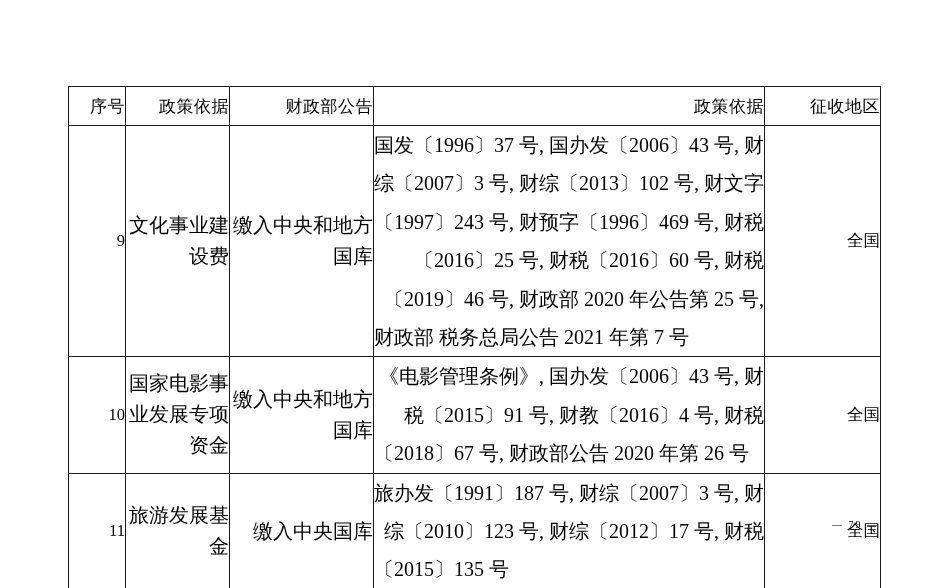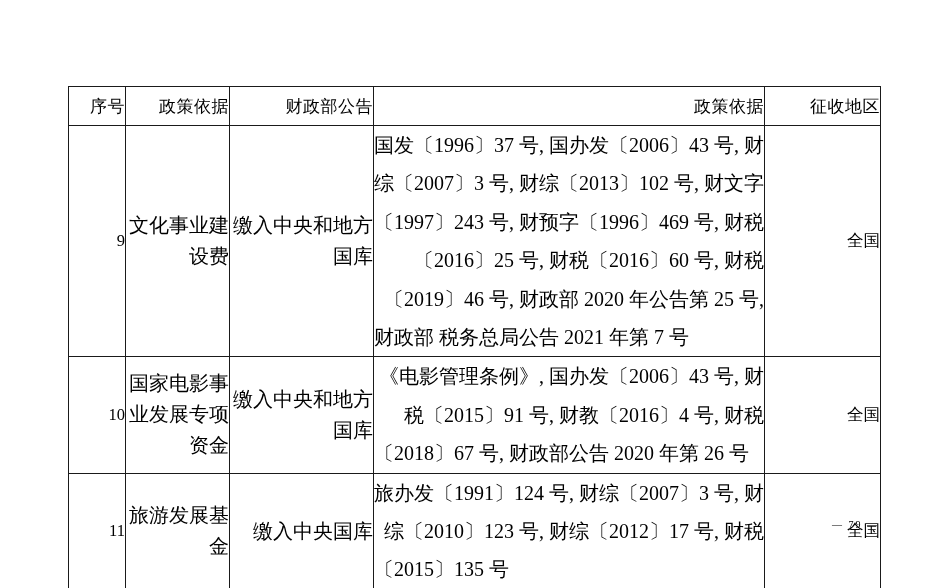--- a/index.html
+++ b/index.html
@@ -116,21 +116,21 @@
         <td class="cell-center">10</td>
         <td class="cell-center-tight">国家电影事业发展专项资金</td>
         <td class="cell-center-tight">缴入中央和地方国库</td>
         <td class="cell-basis">《电影管理条例》, 国办发〔2006〕43 号, 财税〔2015〕91 号, 财教〔2016〕4 号, 财税〔2018〕67 号, 财政部公告 2020 年第 26 号</td>
         <td class="cell-center">全国</td>
       </tr>
       <tr class="row-3">
         <td class="cell-center">11</td>
         <td class="cell-center-tight">旅游发展基金</td>
         <td class="cell-center-tight">缴入中央国库</td>
-        <td class="cell-basis">旅办发〔1991〕124 号, 财综〔2007〕3 号, 财综〔2010〕123 号, 财综〔2012〕17 号, 财税〔2015〕135 号</td>
+        <td class="cell-basis">旅办发〔1991〕187 号, 财综〔2007〕3 号, 财综〔2010〕123 号, 财综〔2012〕17 号, 财税〔2015〕135 号</td>
         <td class="cell-center">全国</td>
       </tr>
     </tbody>
   </table>
 
   <div class="page-number">— 79 —</div>
 
 </div>
 
 </body></html>

